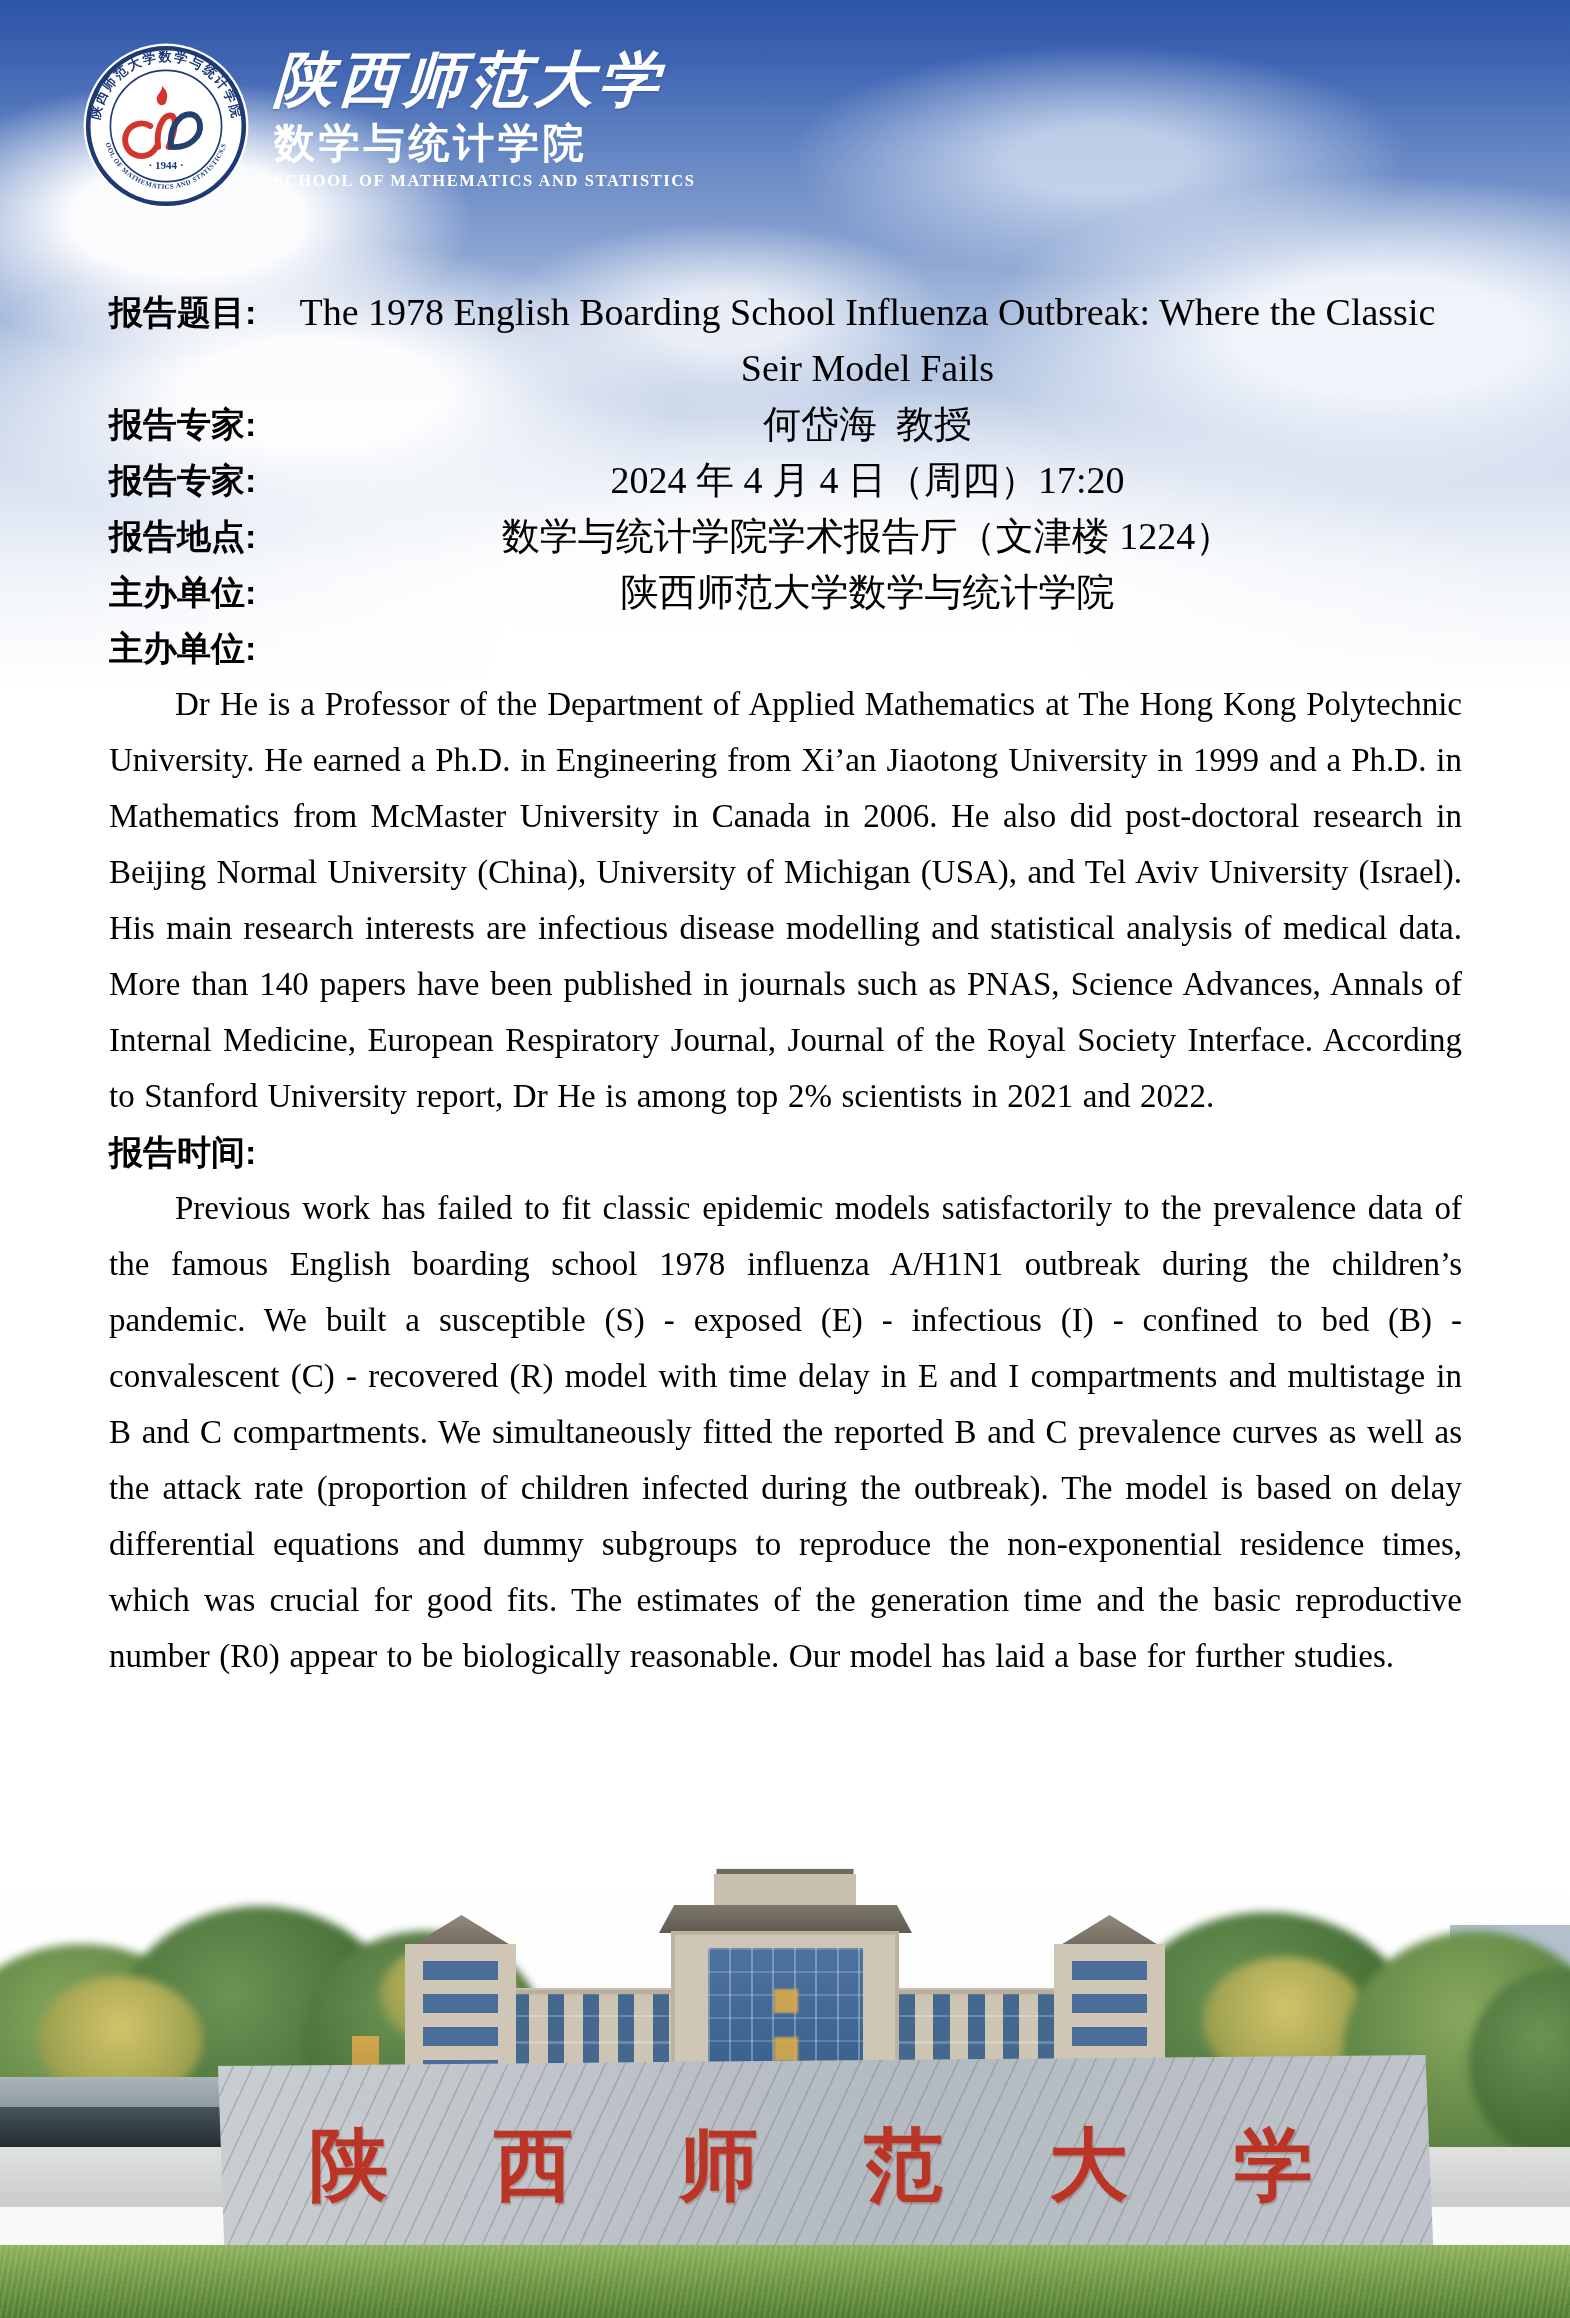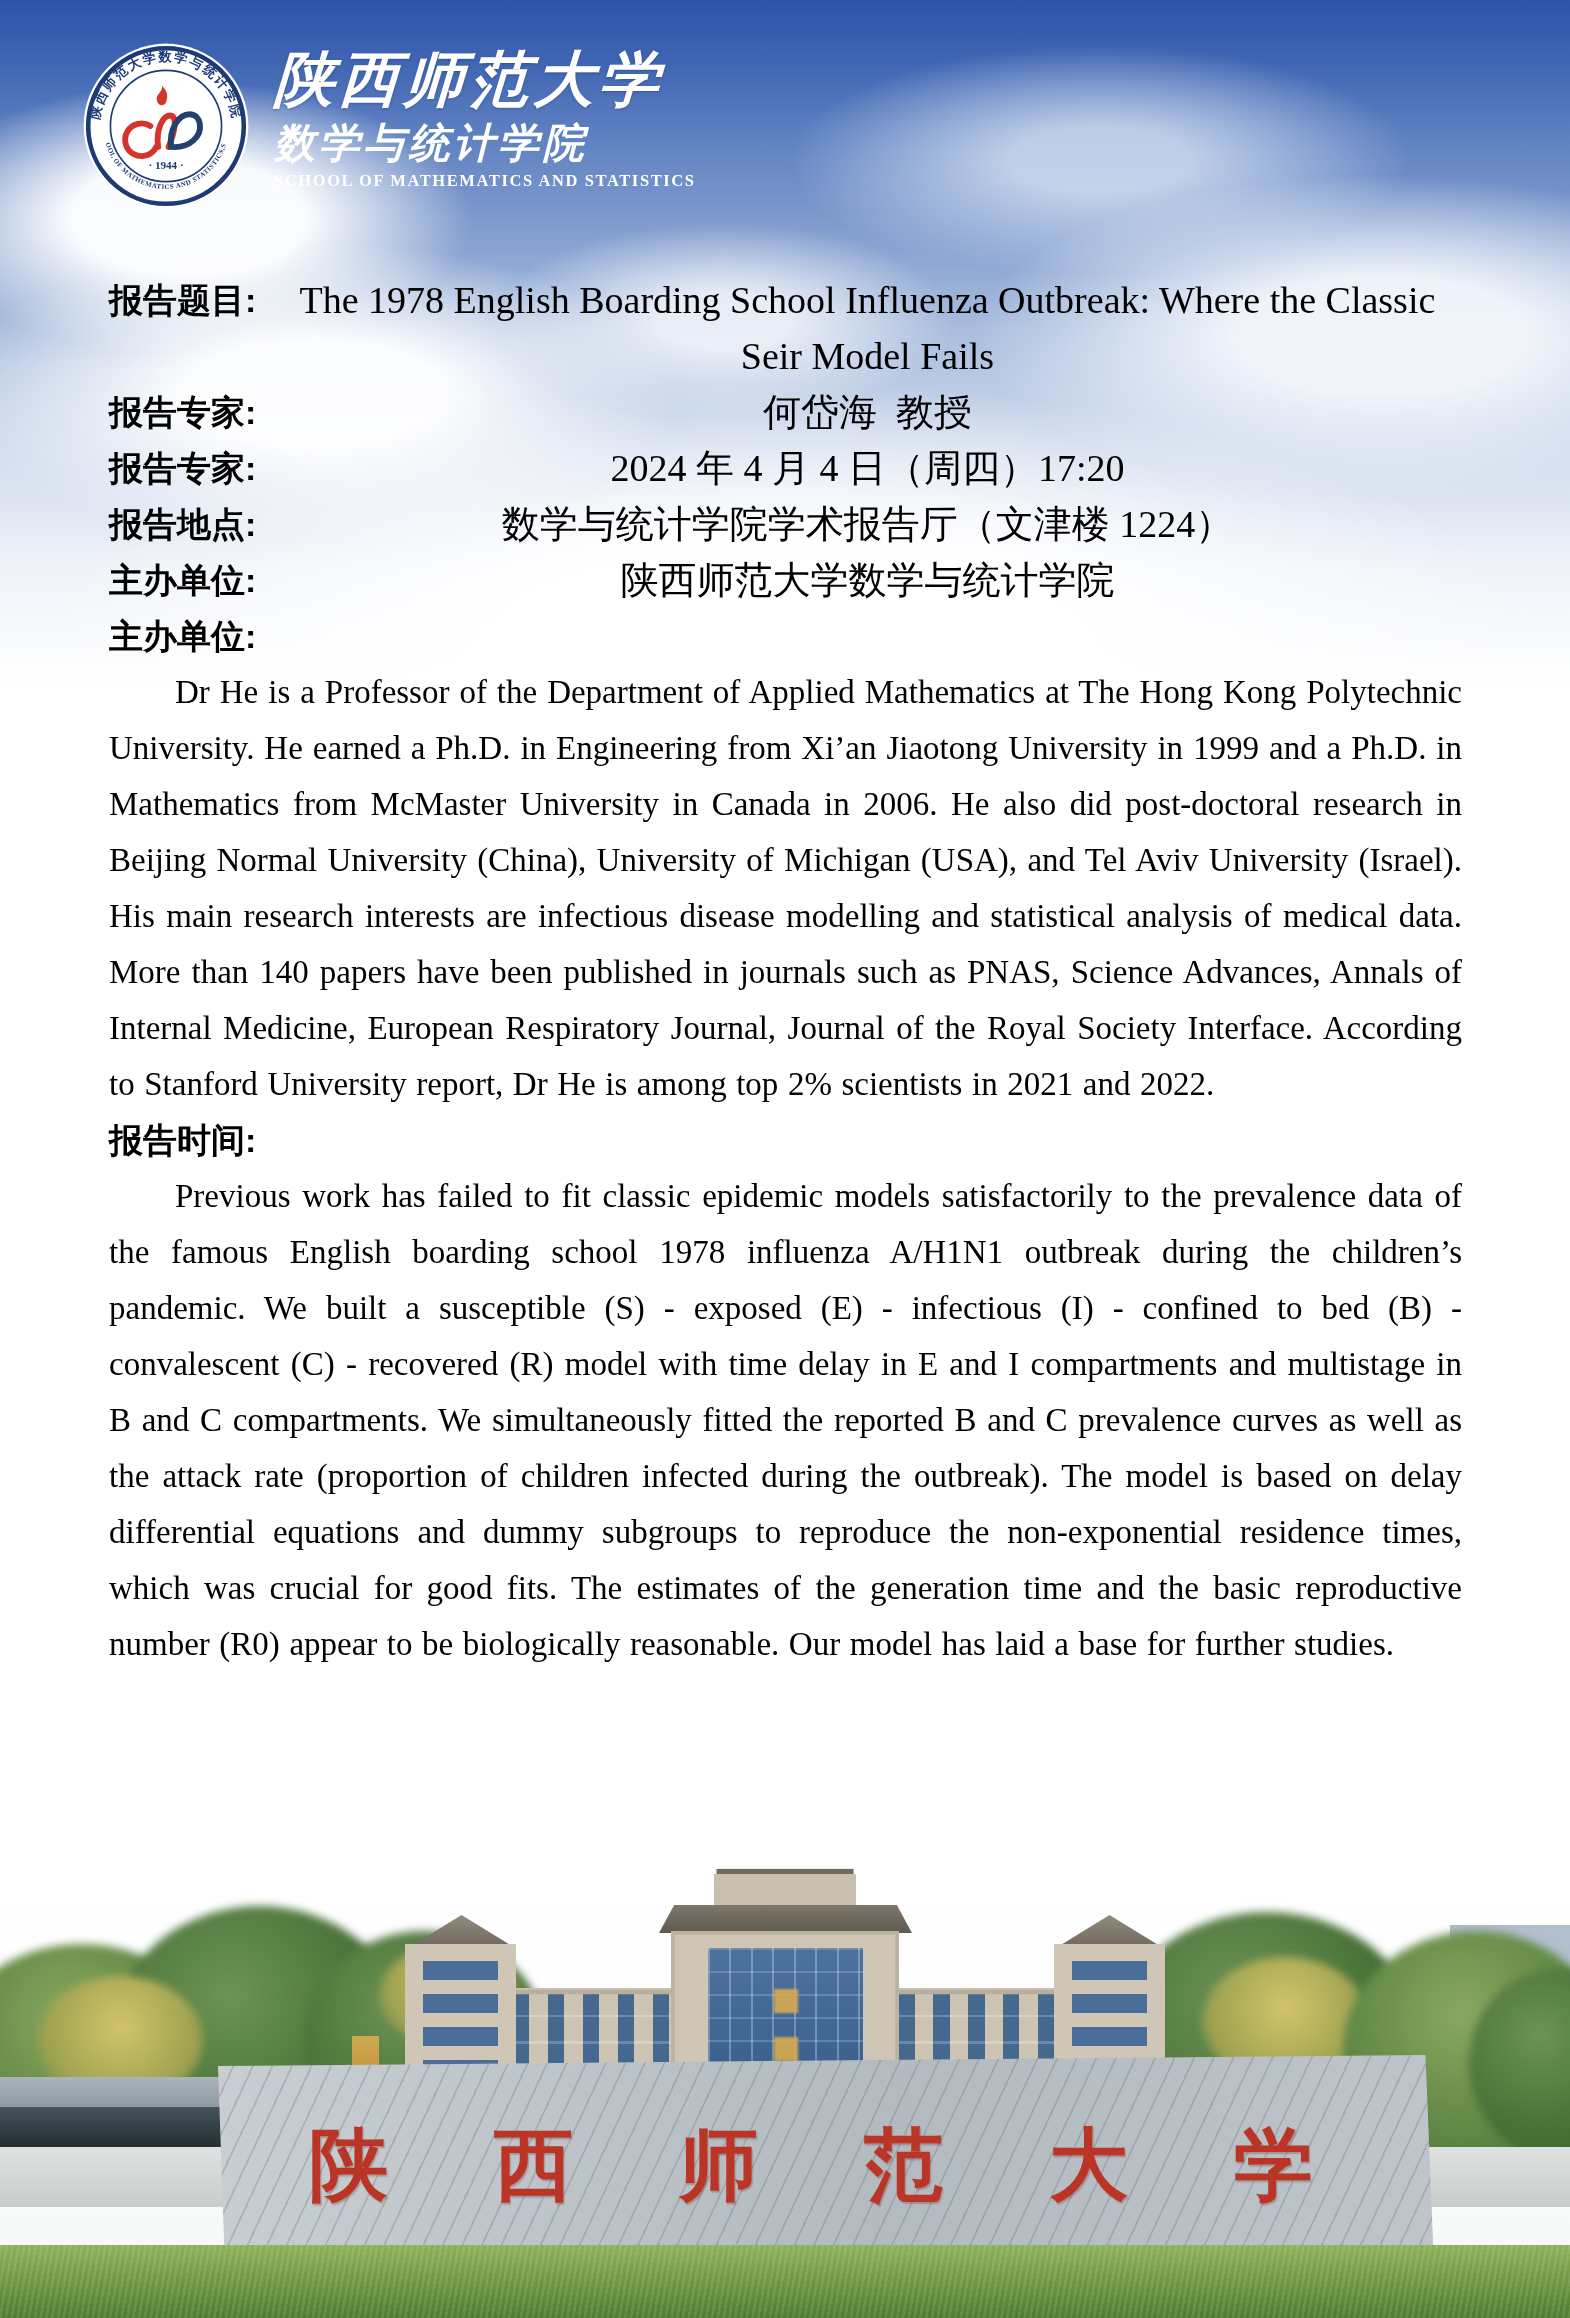--- a/index.html
+++ b/index.html
@@ -25,28 +25,28 @@
   .masthead { position:absolute; left:81px; top:41px; display:flex; align-items:flex-start; }
   .seal { width:170px; height:170px; }
   .names { margin-left:23px; padding-top:5px; color:#fff; }
   .uni-calligraphy {
     font-family:"Liberation Serif", serif; font-weight:bold; font-style:italic;
     font-size:60px; line-height:68px; letter-spacing:5px;
     text-shadow:0 1.3px 2.5px rgba(20,40,90,.35); transform:skewX(-3deg);
   }
   .school-cn {
     font-family:"Liberation Sans", sans-serif; font-weight:bold;
-    font-size:41px; line-height:47px; letter-spacing:3.8px; margin-top:6.3px;font-style:italic;
+    font-size:41px; line-height:47px; letter-spacing:3.8px; margin-top:6.3px;
   }
   .school-en {
     font-family:"Liberation Serif", serif; font-weight:bold;
     font-size:16.5px; line-height:20px; letter-spacing:1.6px; margin-top:3.8px;text-align:right;
   }
   
-  .content { position:absolute; left:109px; top:272px; width:1353px; }
+  .content { position:absolute; left:109px; top:284px; width:1353px; }
   .info-row { display:flex; align-items:flex-start; min-height:56px; }
   .label {
     font-family:"Liberation Sans", sans-serif; font-weight:bold;
     font-size:34px; line-height:56px; white-space:nowrap; margin-right:16.5px;
   }
   .value {
     flex:1; font-family:Liberation Serif, serif;
     font-size:38px; line-height:56px; white-space:pre-wrap;text-align:center;
   }
   .section-label {

